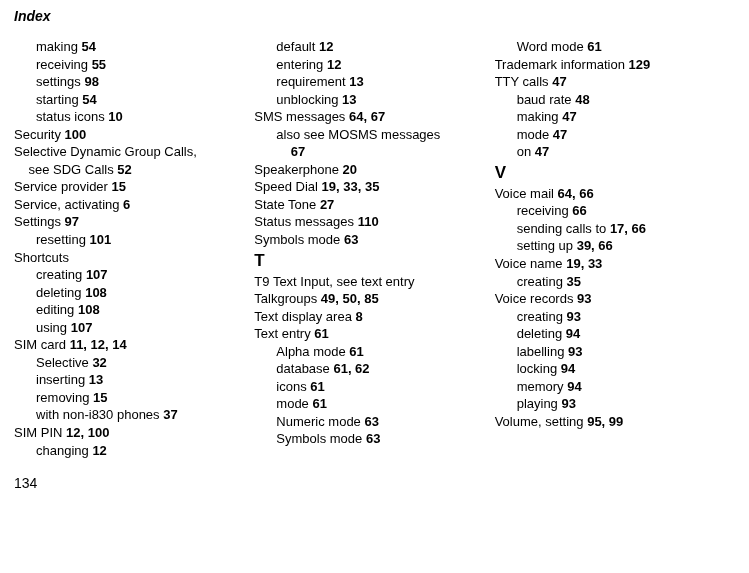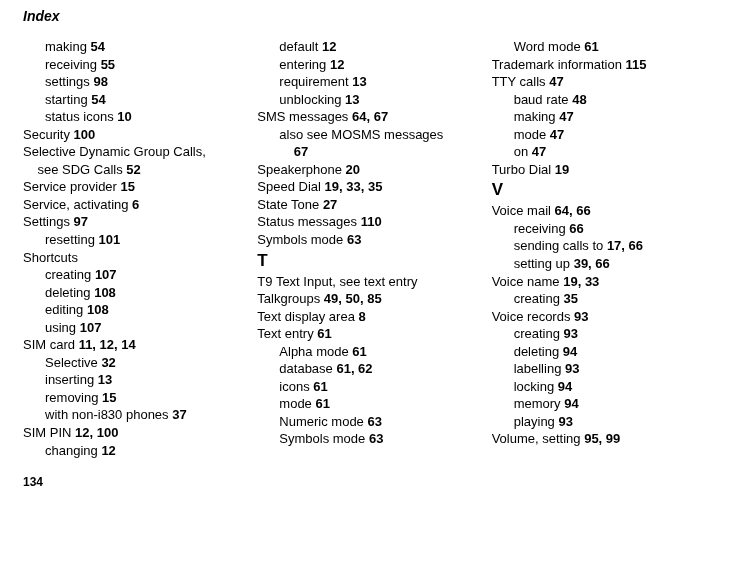--- a/index.html
+++ b/index.html
@@ -6,21 +6,21 @@
     margin: 0;
     padding: 0;
     font-family: Arial, Helvetica, sans-serif;
     font-size: 13px;
     width: 749px;
     height: 573px;
     background: #fff;
     color: #000;
   }
   .page {
-    padding: 8px 23px;
+    padding: 8px 14px;
   }
   .header {
     font-style: italic;
     font-weight: bold;
     font-size: 14px;
     margin-bottom: 14px;
   }
   .columns {
     display: flex;
     gap: 0;
@@ -35,22 +35,22 @@
   .lvl0 { margin-left: 0; }
   .lvl1 { margin-left: 22px; }
   .letter {
     font-weight: bold;
     font-size: 17px;
     margin-top: 2px;
     margin-bottom: 2px;
   }
   .bold { font-weight: bold; }
   .footer {
-    font-size: 12px;
-    font-weight: bold;
+    font-size: 14px;
+    font-weight: normal;
     margin-top: 16px;
   }
 </style>
 </head>
 <body>
 
 <div class="page">
   <div class="header">Index</div>
   <div class="columns">
     <div class="col" id="col1">
@@ -99,27 +99,26 @@
         <div class="entry lvl0"><span>Text entry </span><span class="bold">61</span></div>
         <div class="entry lvl1"><span>Alpha mode </span><span class="bold">61</span></div>
         <div class="entry lvl1"><span>database </span><span class="bold">61, 62</span></div>
         <div class="entry lvl1"><span>icons </span><span class="bold">61</span></div>
         <div class="entry lvl1"><span>mode </span><span class="bold">61</span></div>
         <div class="entry lvl1"><span>Numeric mode </span><span class="bold">63</span></div>
         <div class="entry lvl1"><span>Symbols mode </span><span class="bold">63</span></div>
       </div>
     <div class="col" id="col3">
         <div class="entry lvl1"><span>Word mode </span><span class="bold">61</span></div>
-        <div class="entry lvl0"><span>Trademark information </span><span class="bold">115</span></div>
+        <div class="entry lvl0"><span>Trademark information </span><span class="bold">129</span></div>
         <div class="entry lvl0"><span>TTY calls </span><span class="bold">47</span></div>
         <div class="entry lvl1"><span>baud rate </span><span class="bold">48</span></div>
         <div class="entry lvl1"><span>making </span><span class="bold">47</span></div>
         <div class="entry lvl1"><span>mode </span><span class="bold">47</span></div>
         <div class="entry lvl1"><span>on </span><span class="bold">47</span></div>
-        <div class="entry lvl0"><span>Turbo Dial </span><span class="bold">19</span></div>
         <div class="letter">V</div>
         <div class="entry lvl0"><span>Voice mail </span><span class="bold">64, 66</span></div>
         <div class="entry lvl1"><span>receiving </span><span class="bold">66</span></div>
         <div class="entry lvl1"><span>sending calls to </span><span class="bold">17, 66</span></div>
         <div class="entry lvl1"><span>setting up </span><span class="bold">39, 66</span></div>
         <div class="entry lvl0"><span>Voice name </span><span class="bold">19, 33</span></div>
         <div class="entry lvl1"><span>creating </span><span class="bold">35</span></div>
         <div class="entry lvl0"><span>Voice records </span><span class="bold">93</span></div>
         <div class="entry lvl1"><span>creating </span><span class="bold">93</span></div>
         <div class="entry lvl1"><span>deleting </span><span class="bold">94</span></div>

